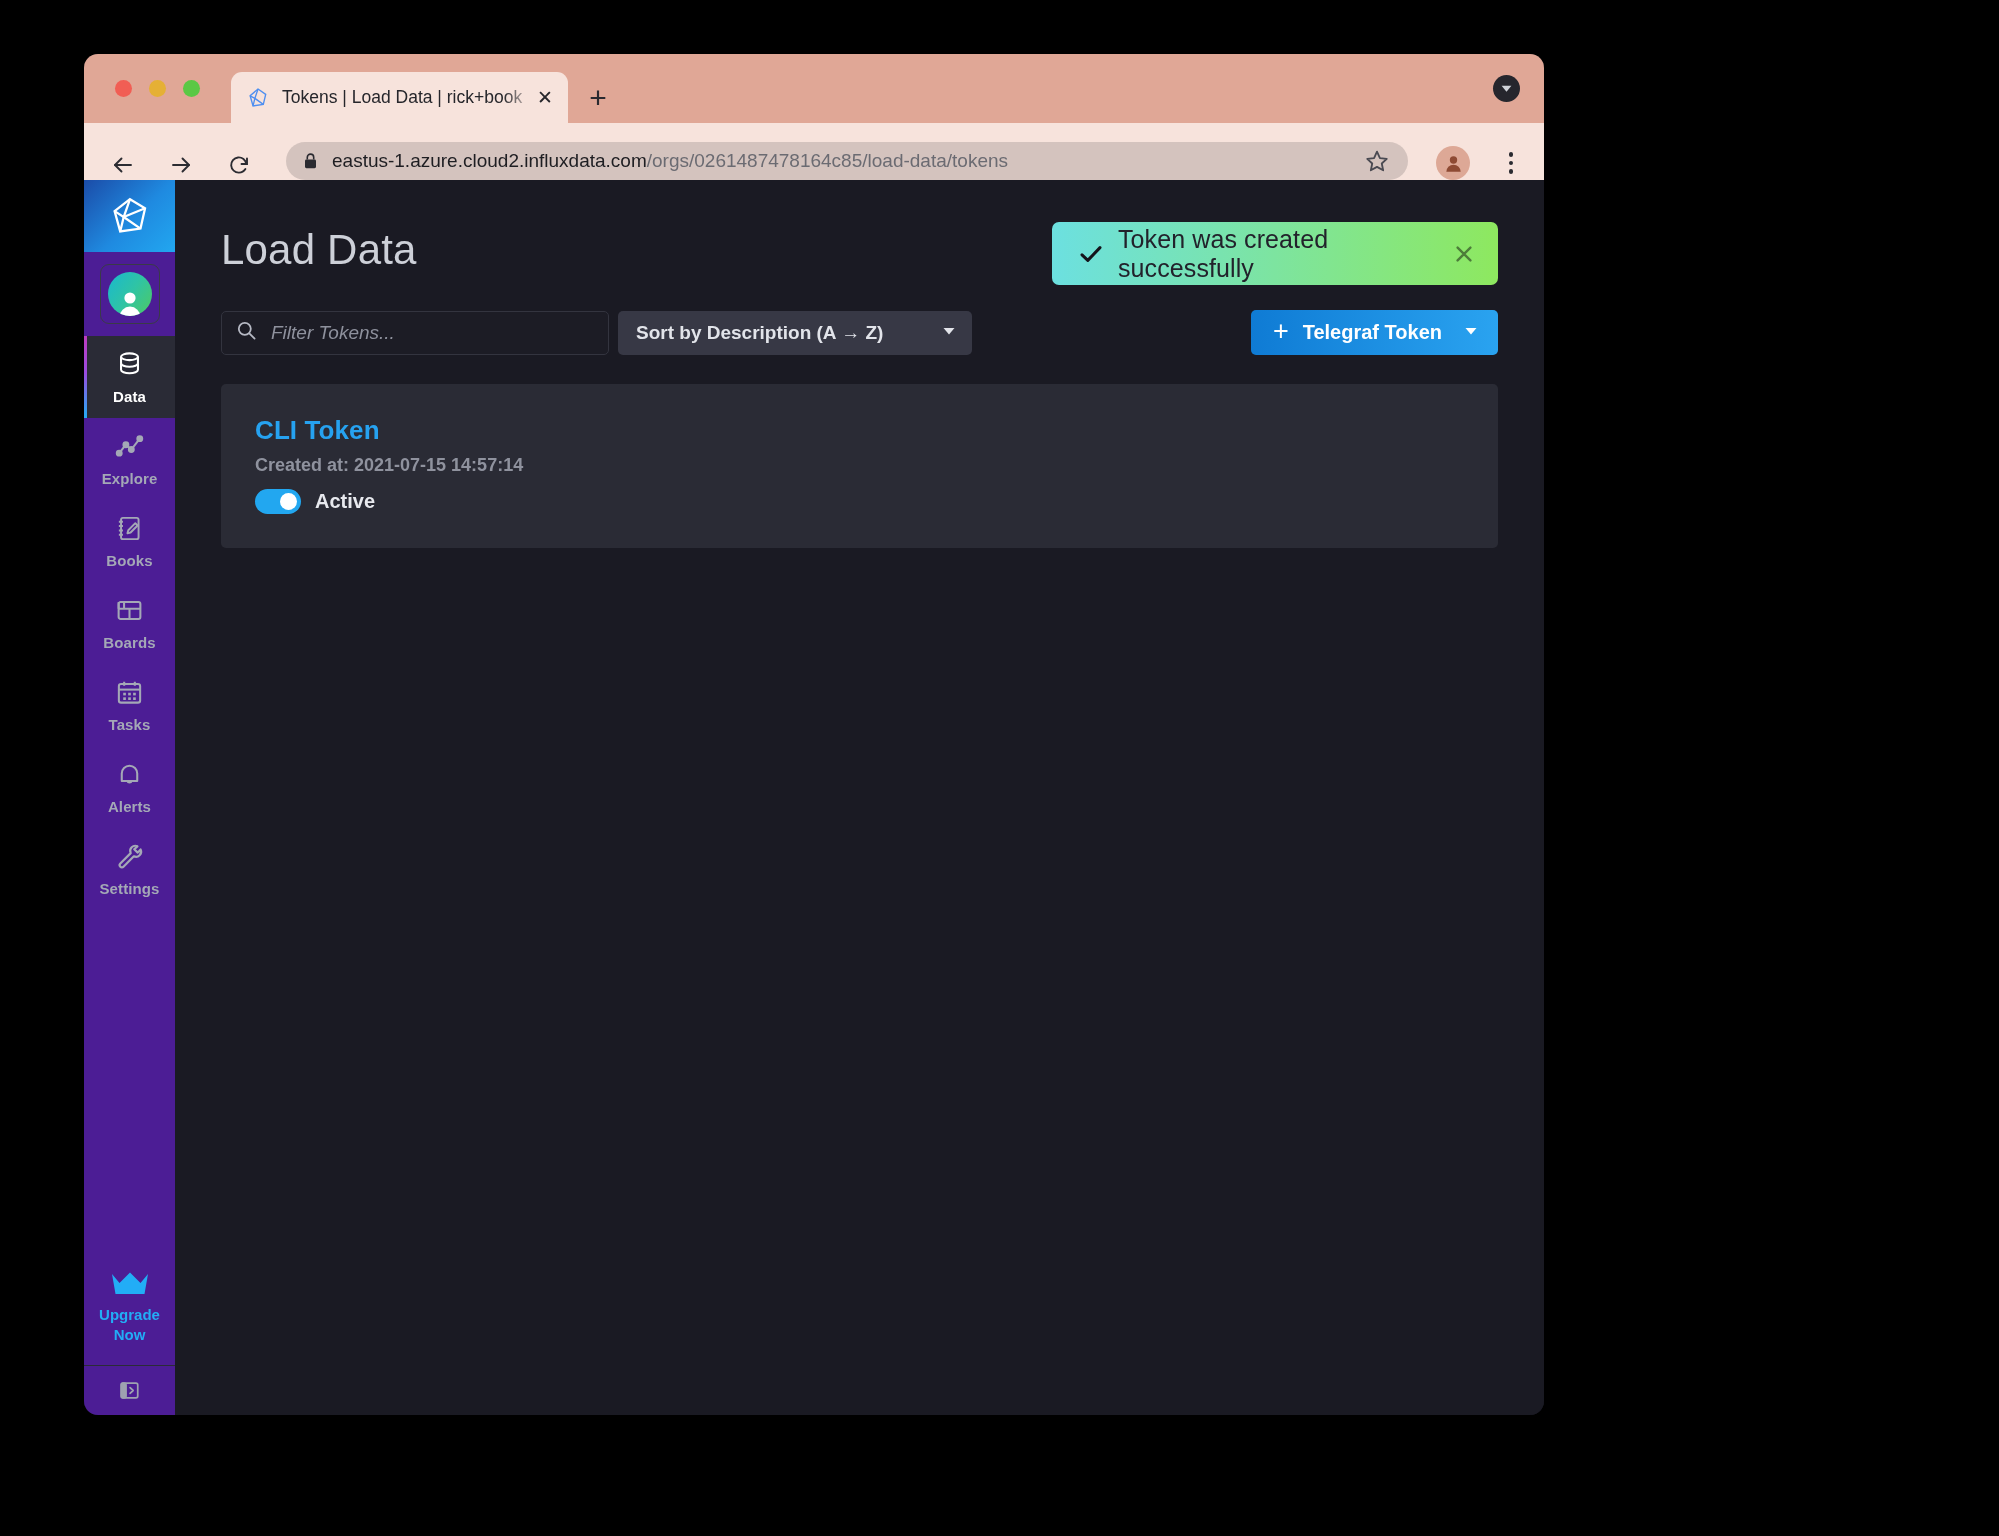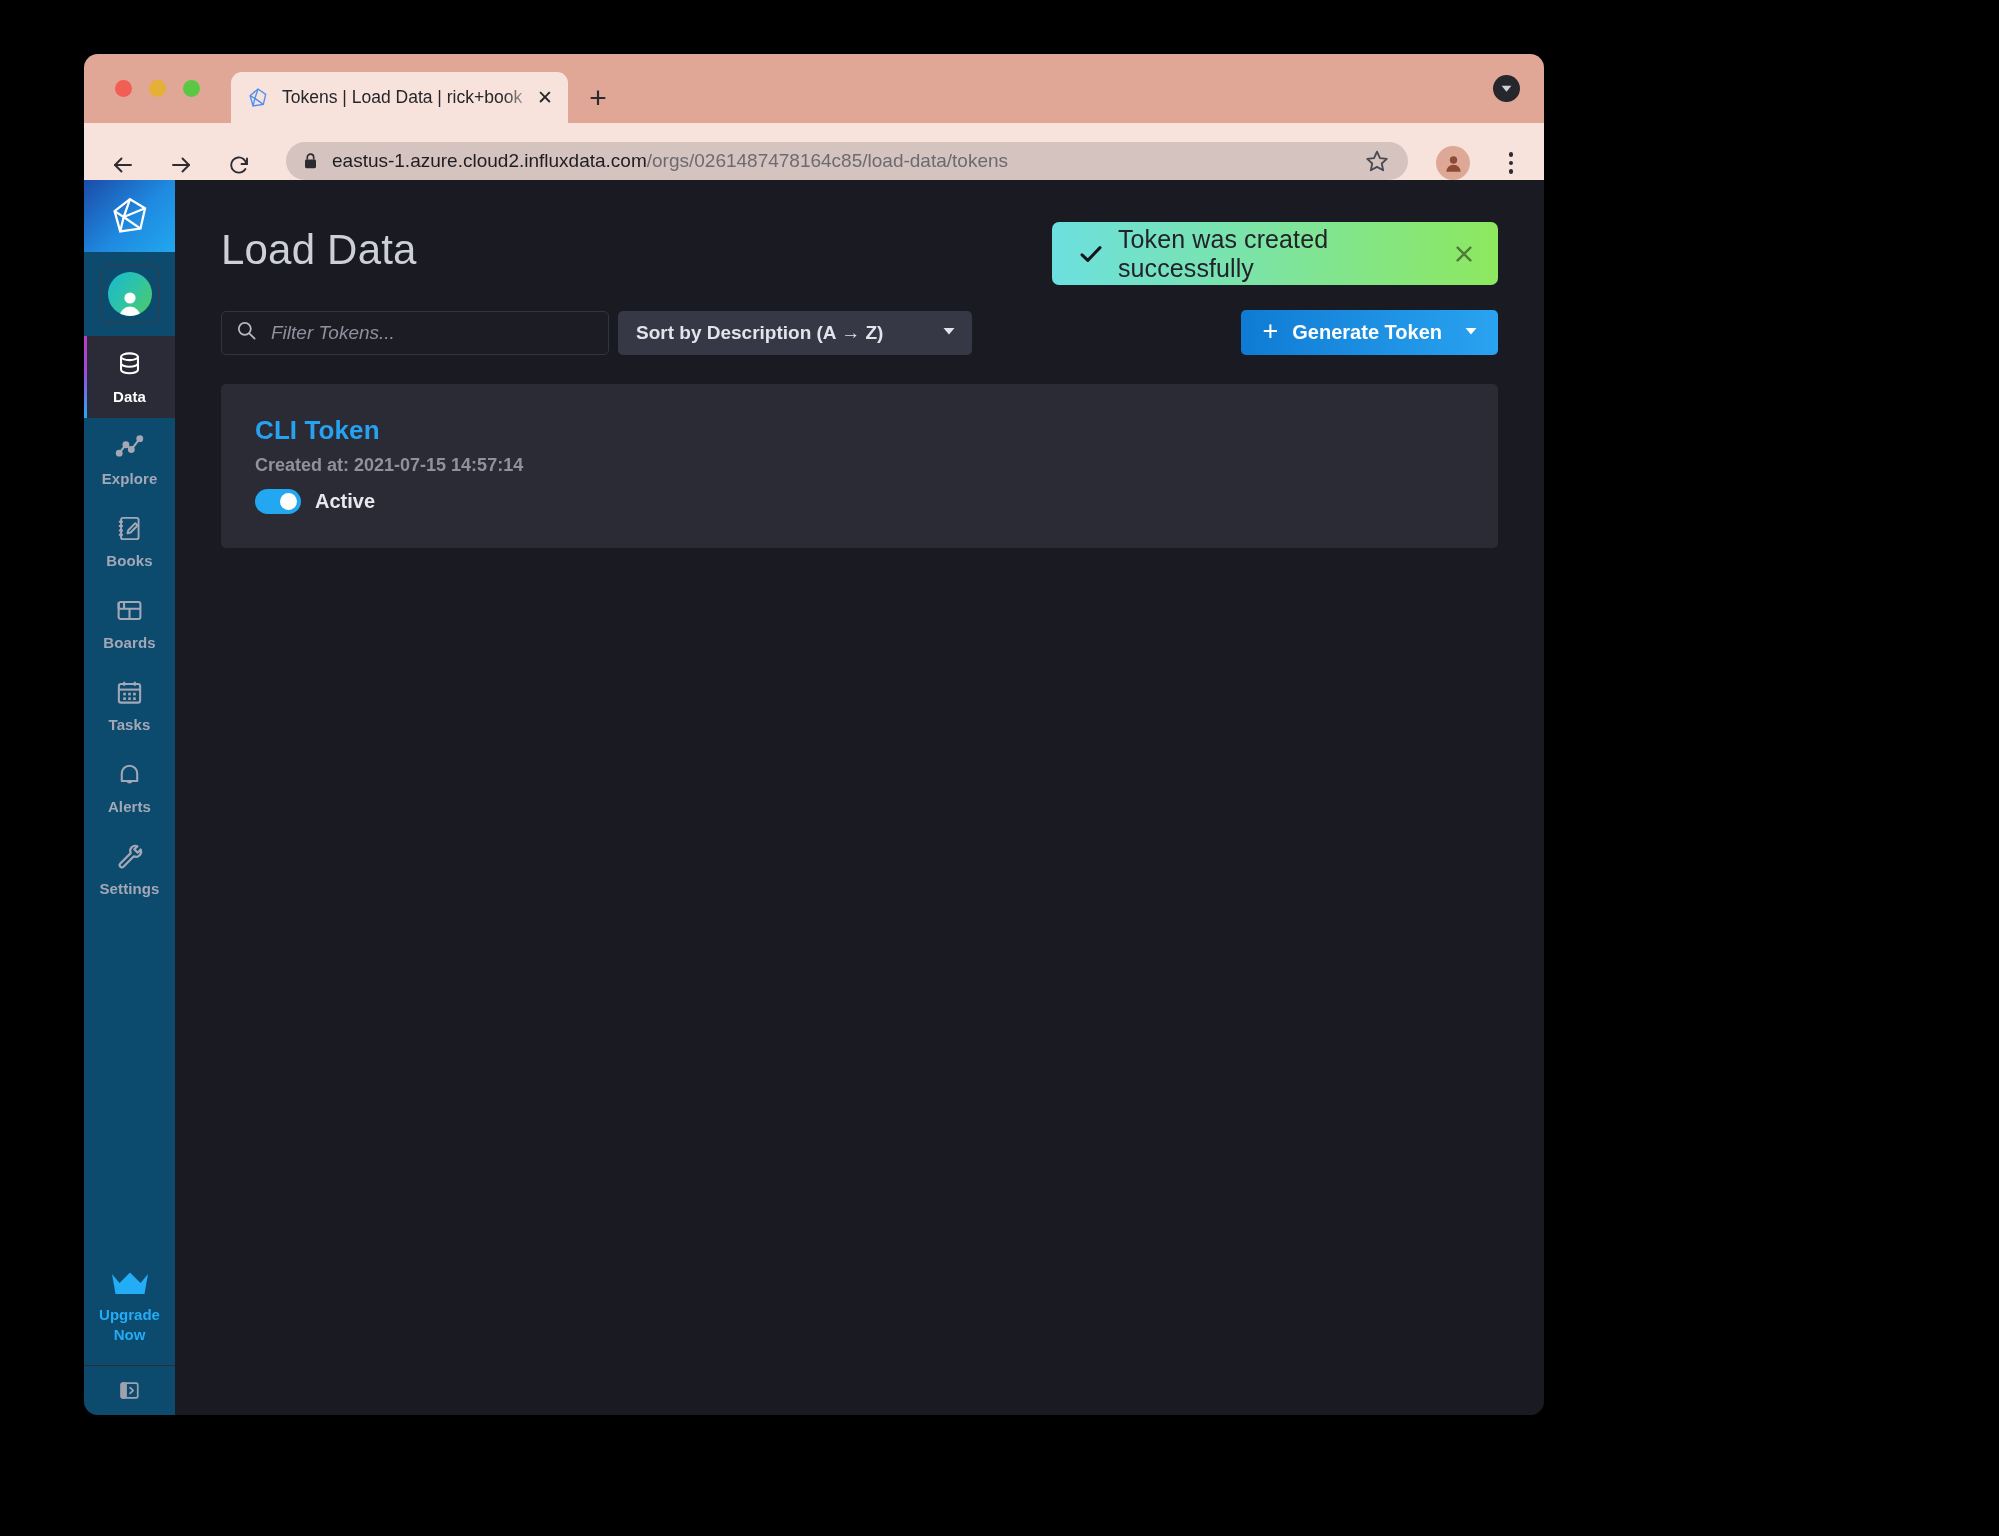--- a/index.html
+++ b/index.html
@@ -145,21 +145,21 @@
     flex: 1 1 auto;
     display: flex;
     min-height: 0;
     background: #13131c;
   }
 
   
   .nav {
     width: 91px;
     flex: 0 0 auto;
-    background: #0c4a6e;
+    background: #4c1d95;
     display: flex;
     flex-direction: column;
     position: relative;
   }
   .nav-logo {
     height: 72px;
     background: linear-gradient(135deg, #1b4ca8 0%, #1f8ae0 55%, #22a7f0 100%);
     display: flex; align-items: center; justify-content: center;
     flex: 0 0 auto;
   }
@@ -662,21 +662,21 @@
           <span class="lbl">Sort by Description (A → Z)</span>
           <span class="car">
             <svg viewBox="0 0 14 14" fill="currentColor" width="14" height="14">
                 <path d="M1.5 4 L12.5 4 L7 10.5 Z"></path>
               </svg>
           </span>
         </div>
 
         <div class="gen-btn">
           <span class="plus">+</span>
-          <span class="lbl">Generate Token</span>
+          <span class="lbl">Telegraf Token</span>
           <span class="car">
             <svg viewBox="0 0 14 14" fill="currentColor" width="14" height="14">
                 <path d="M1.5 4 L12.5 4 L7 10.5 Z"></path>
               </svg>
           </span>
         </div>
       </div>
 
       <div class="card">
         <div class="card-title">CLI Token</div>

